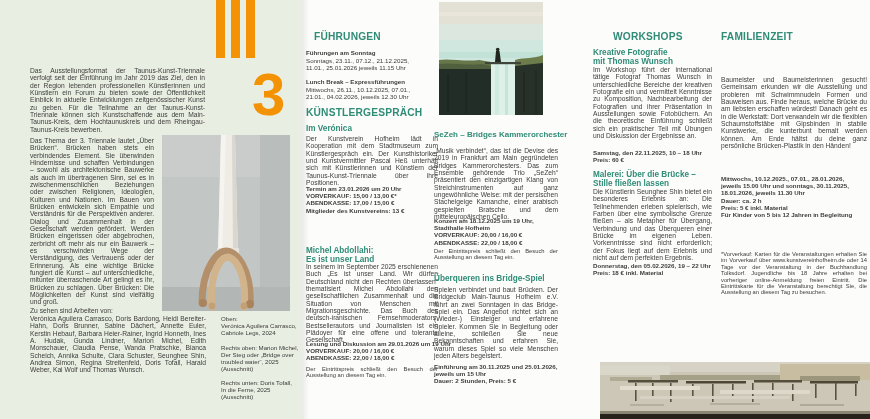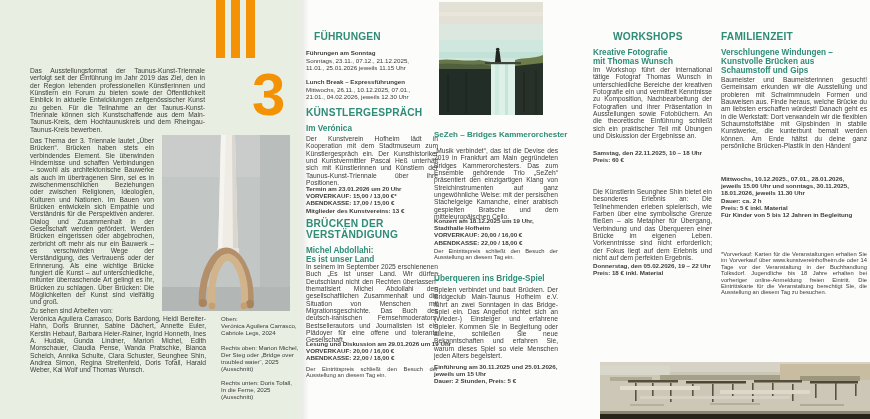--- a/index.html
+++ b/index.html
@@ -82,22 +82,20 @@
 21.01., 04.02.2026, jeweils 12.30 Uhr</div>
 
   <div class="abs h-cap" style="left:306px;top:107px;">KÜNSTLERGESPRÄCH</div>
   <div class="abs sub" style="left:306px;top:124px;">Im Verónica</div>
   <div class="abs body-txt" style="left:306px;top:135px;width:132px;">Der Kunstverein Hofheim lädt in Kooperation mit dem Stadtmuseum zum Künstlergespräch ein. Der Kunsthistoriker und Kunstvermittler Pascal Heß unterhält sich mit Künstlerinnen und Künstlern der Taunus-Kunst-Triennale über ihre Positionen.</div>
   <div class="abs det" style="left:306px;top:185px;">Termin am 23.01.2026 um 20 Uhr
 VORVERKAUF: 15,00 / 13,00 €*
 ABENDKASSE: 17,00 / 15,00 €
 Mitglieder des Kunstvereins: 13 €</div>
 
-  <div class="abs h-cap" style="left:306px;top:218px;">BRÜCKEN DER
-VERSTÄNDIGUNG</div>
   <div class="abs sub" style="left:306px;top:246px;">Michel Abdollahi:
 Es ist unser Land</div>
   <div class="abs body-txt" style="left:306px;top:263px;width:132px;">In seinem im September 2025 erschienenen Buch „Es ist unser Land. Wir dürfen Deutschland nicht den Rechten überlassen“ thematisiert Michel Abdollahi den gesellschaftlichen Zusammenhalt und die Situation von Menschen mit Migrationsgeschichte. Das Buch des deutsch-iranischen Fernsehmoderators, Bestsellerautors und Journalisten ist ein Plädoyer für eine offene und tolerante Gesellschaft.</div>
   <div class="abs det" style="left:306px;top:340px;">Lesung und Diskussion am 29.01.2026 um 19 Uhr
 VORVERKAUF: 20,00 / 16,00 €
 ABENDKASSE: 22,00 / 18,00 €</div>
   <div class="abs note" style="left:306px;top:366px;width:132px;">Der Eintrittspreis schließt den Besuch der Ausstellung an diesem Tag ein.</div>
 
   <div class="abs" style="left:439px;top:2px;width:104px;height:113px;">
     <svg width="104" height="113" viewBox="0 0 104 113">
@@ -138,28 +136,27 @@
 jeweils um 15 Uhr
 Dauer: 2 Stunden, Preis: 5 €</div>
 
   <div class="abs h-cap" style="left:593px;top:31px;margin-left:20px;">WORKSHOPS</div>
   <div class="abs sub" style="left:593px;top:48px;">Kreative Fotografie
 mit Thomas Wunsch</div>
   <div class="abs body-txt" style="left:593px;top:66px;width:119px;">Im Workshop führt der international tätige Fotograf Thomas Wunsch in unterschiedliche Bereiche der kreativen Fotografie ein und vermittelt Kenntnisse zu Komposition, Nachbearbeitung der Fotografien und ihrer Präsentation in Ausstellungen sowie Fotobüchern. An die theoretische Einführung schließt sich ein praktischer Teil mit Übungen und Diskussion der Ergebnisse an.</div>
   <div class="abs det" style="left:593px;top:149px;">Samstag, den 22.11.2025, 10 – 18 Uhr
 Preis: 60 €</div>
 
+  <div class="abs sub" style="left:593px;top:170px;">Malerei: Über die Brücke –
+Stille fließen lassen</div>
   <div class="abs body-txt" style="left:593px;top:188px;width:119px;">Die Künstlerin Seunghee Shin bietet ein besonderes Erlebnis an: Die Teilnehmenden erleben spielerisch, wie Farben über eine symbolische Grenze fließen – als Metapher für Übergang, Verbindung und das Überqueren einer Brücke im eigenen Leben. Vorkenntnisse sind nicht erforderlich; der Fokus liegt auf dem Erlebnis und nicht auf dem perfekten Ergebnis.</div>
   <div class="abs det" style="left:593px;top:262px;">Donnerstag, den 05.02.2026, 19 – 22 Uhr
 Preis: 18 € inkl. Material</div>
 
   <div class="abs h-cap" style="left:721px;top:31px;">FAMILIENZEIT</div>
-  <div class="abs sub" style="left:721px;top:48px;">Verschlungene Windungen –
-Kunstvolle Brücken aus
-Schaumstoff und Gips</div>
   <div class="abs body-txt" style="left:721px;top:76px;width:146px;">Baumeister und Baumeisterinnen gesucht! Gemeinsam erkunden wir die Ausstellung und probieren mit Schwimmnudeln Formen und Bauweisen aus. Finde heraus, welche Brücke du am liebsten erschaffen würdest! Danach geht es in die Werkstatt: Dort verwandeln wir die flexiblen Schaumstoffstäbe mit Gipsbinden in stabile Kunstwerke, die kunterbunt bemalt werden können. Am Ende hältst du deine ganz persönliche Brücken-Plastik in den Händen!</div>
   <div class="abs det" style="left:721px;top:175px;">Mittwochs, 10.12.2025., 07.01., 28.01.2026,
 jeweils 15.00 Uhr und sonntags, 30.11.2025,
 18.01.2026, jeweils 11.30 Uhr
 Dauer: ca. 2 h
 Preis: 5 € inkl. Material
 Für Kinder von 5 bis 12 Jahren in Begleitung</div>
   <div class="abs note" style="left:721px;top:251px;width:146px;">*Vorverkauf: Karten für die Veranstaltungen erhalten Sie im Vorverkauf über www.kunstvereinhofheim.de oder 14 Tage vor der Veranstaltung in der Buchhandlung Tolksdorf. Jugendliche bis 18 Jahre erhalten bei vorheriger online-Anmeldung freien Eintritt. Die Eintrittskarte für die Veranstaltung berechtigt Sie, die Ausstellung an diesem Tag zu besuchen.</div>
 
   <div class="abs" style="left:600px;top:362px;width:270px;height:57px;">

